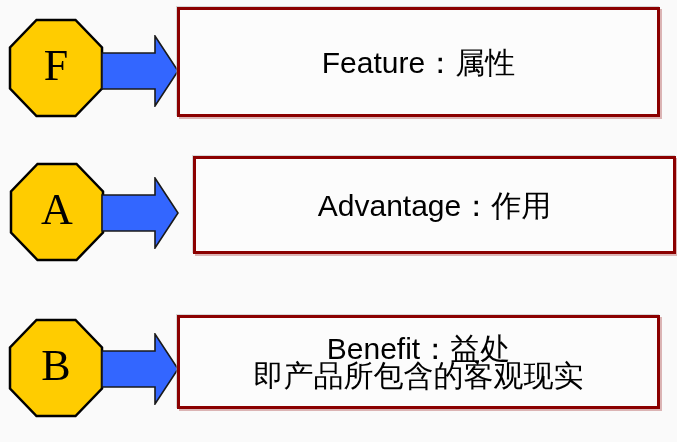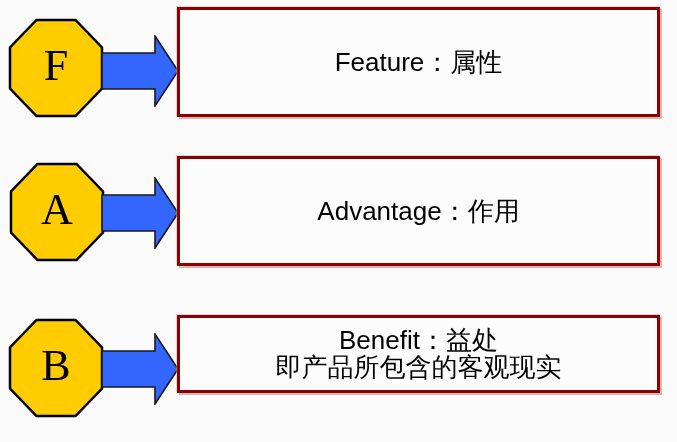--- a/index.html
+++ b/index.html
@@ -61,35 +61,35 @@
     width: 483px;
     box-sizing: border-box;
     border: 3px solid var(--box-border, #8b0000);
     background: #fcfcfc;
     box-shadow: 2px 2px 0 rgba(139, 0, 0, 0.28), -1px -1px 0 rgba(180,180,180,0.5);
     display: flex;
     flex-direction: column;
     justify-content: center;
     align-items: center;
     text-align: center;
-    font-size: 26px;
+    font-size: 30px;
     line-height: 27px;
   }
   .textbox .line { white-space: nowrap; }
 
   
   .oct-1 { left: 8px;  top: 18px;  }
   .oct-2 { left: 9px;  top: 162px; }
   .oct-3 { left: 8px;  top: 318px; }
   .arr-1 { left: 101px; top: 35px;  }
   .arr-2 { left: 101px; top: 177px; }
   .arr-3 { left: 101px; top: 333px; }
   .box-1 { top: 7px;   height: 110px; }
-  .box-2 { top: 156px; height: 110px; }
-  .box-3 { top: 315px; height: 78px; }
+  .box-2 { top: 156px; height: 98px; margin-left: 16px; }
+  .box-3 { top: 315px; height: 94px; }
 </style>
 </head>
 <body>
 
 <div class="canvas">
 
   <div class="octagon oct-1">
     <svg viewBox="0 0 96 100" preserveAspectRatio="none">
       <polygon class="shape" points="28.5,2 67.5,2 94,29.5 94,70.5 67.5,98 28.5,98 2,70.5 2,29.5"></polygon>
     </svg>

